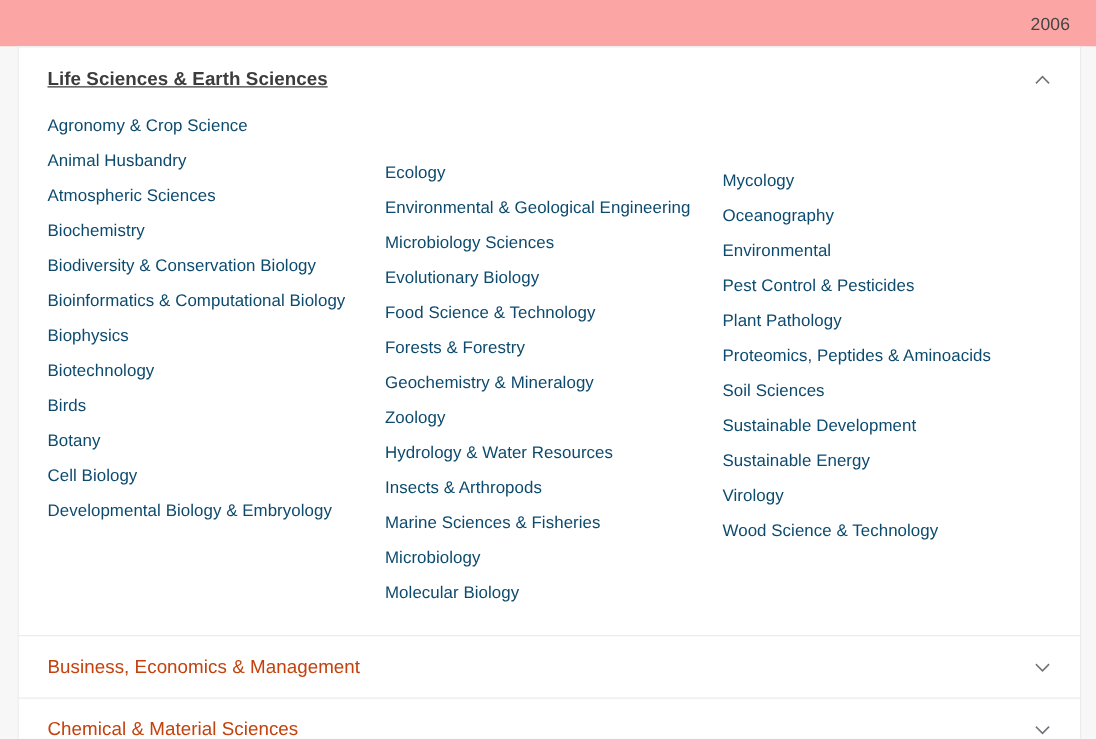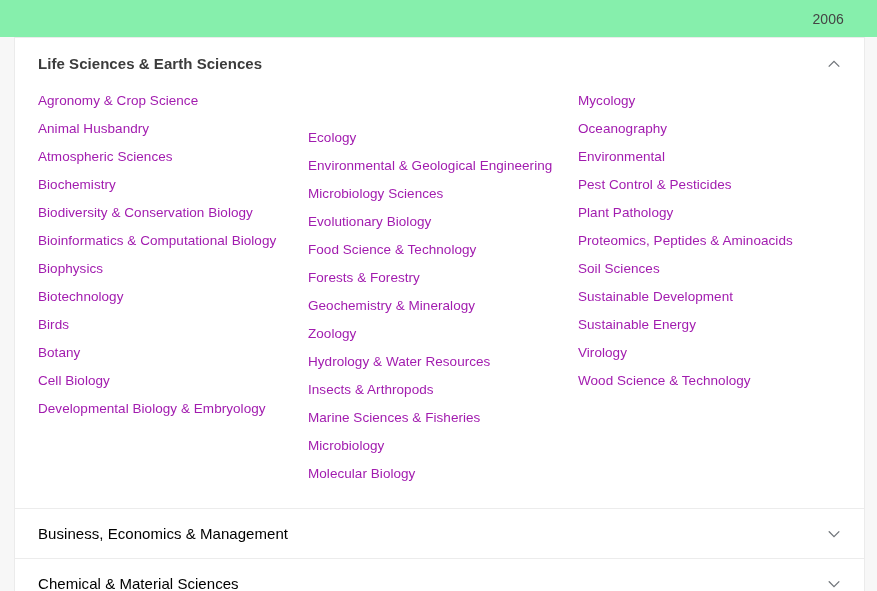--- a/index.html
+++ b/index.html
@@ -11,25 +11,25 @@
     height: 591px;
     overflow: hidden;
     background: #f7f7f7;
     font-family: "Liberation Sans", sans-serif;
     -webkit-font-smoothing: antialiased;
   }
 
   
   .topbar {
     height: 37px;
-    background: #86efac;
+    background: #fca5a5;
     display: flex;
     align-items: center;
     justify-content: flex-end;
-    padding-right: 33px;
+    padding-right: 21px;
     box-sizing: border-box;
   }
   .year-label {
     font-size: 14px;
     color: #444444;
     letter-spacing: 0.1px;
   }
 
   
   .card {
@@ -65,25 +65,26 @@
   }
   .section-header.collapsed {
     height: 49px;
   }
 
   .section-title-expanded {
     font-size: 15px;
     font-weight: bold;
     color: #3c3c3c;
     letter-spacing: 0.05px;
+    text-decoration: underline;
   }
   .section-title-collapsed {
     font-size: 15px;
     font-weight: normal;
-    color: #000000;
+    color: #c2410c;
     letter-spacing: 0.05px;
   }
 
   .chevron {
     width: 20px;
     height: 20px;
     display: flex;
     align-items: center;
     justify-content: center;
     flex: 0 0 auto;
@@ -94,26 +95,26 @@
   .section-body {
     display: flex;
     padding: 4px 20px 26px 23px;
     box-sizing: border-box;
   }
   .col {
     flex: 0 0 auto;
   }
   .col-1 { width: 270px; }
   .col-2 { width: 270px; margin-top: 37px; }
-  .col-3 { width: 290px; }
+  .col-3 { width: 290px; margin-top: 44px; }
 
   .topic {
     font-size: 13.5px;
     line-height: 16px;
-    color: #a21caf;
+    color: #0c4a6e;
     letter-spacing: 0.05px;
     margin-bottom: 12px;
     cursor: pointer;
     display: block;
     max-width: 250px;
   }
   .topic:last-child { margin-bottom: 0; }
 </style>
 </head>
 <body>

